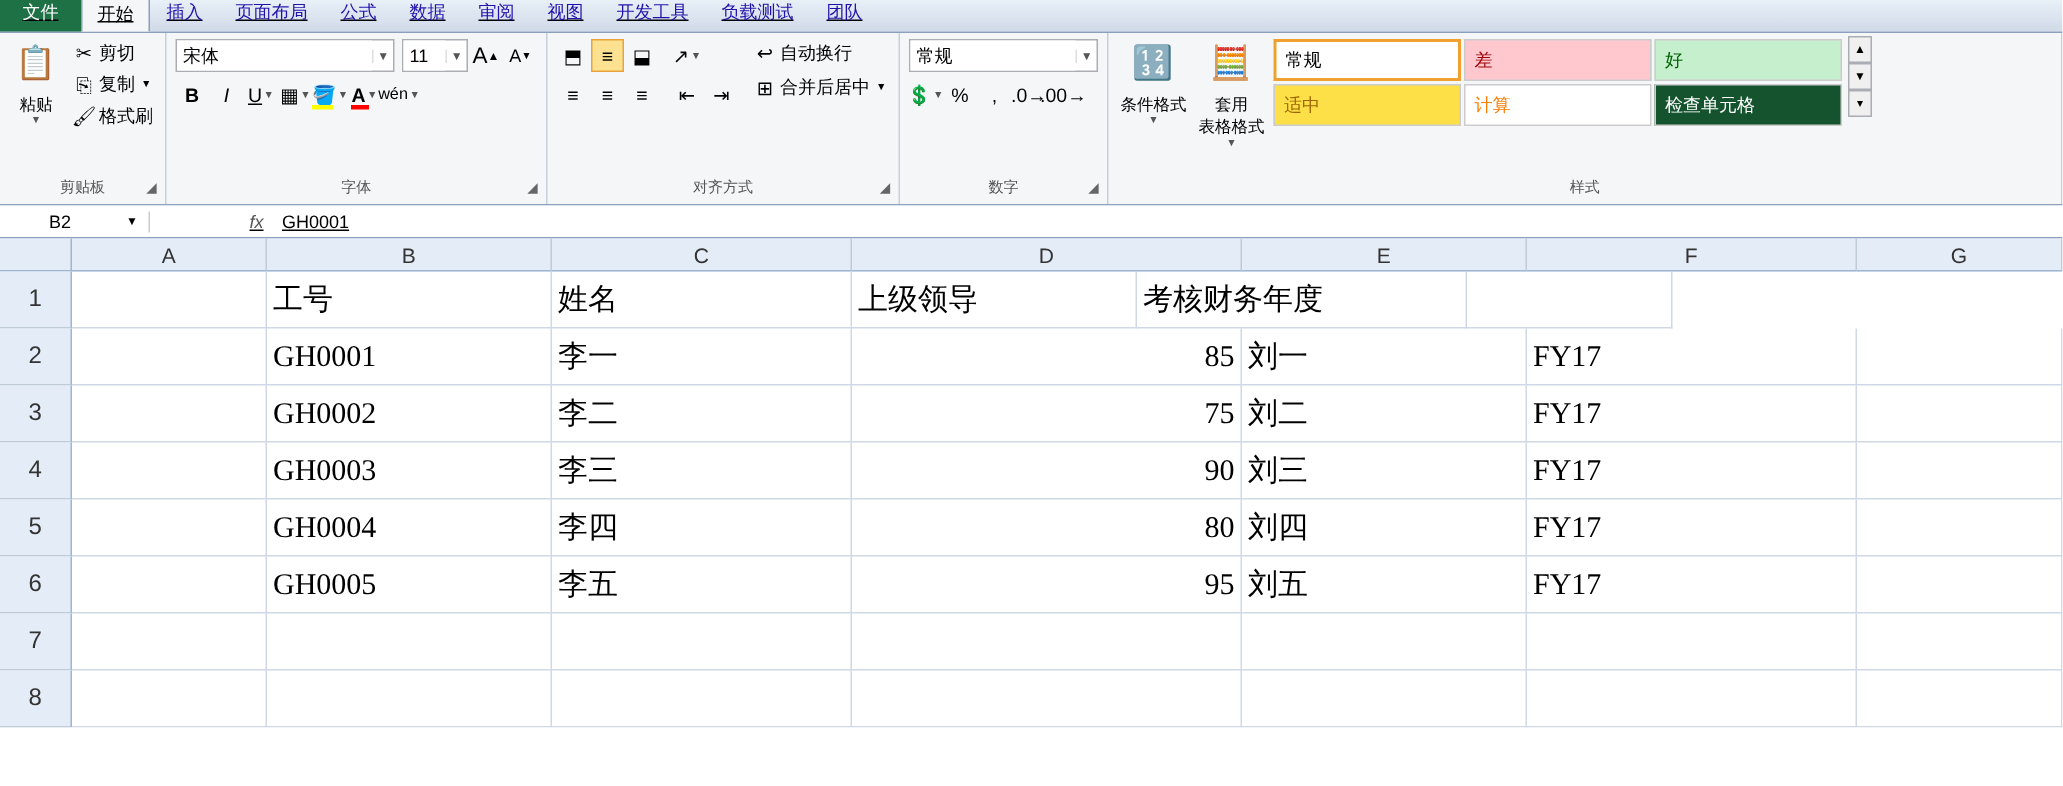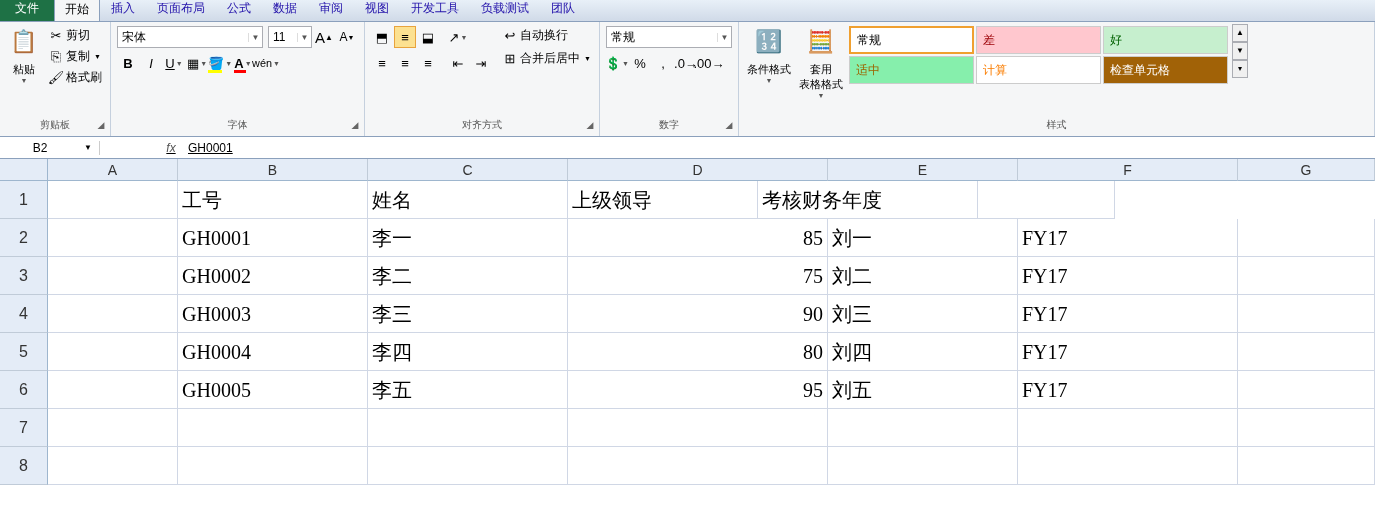--- a/index.html
+++ b/index.html
@@ -1,19 +1,19 @@
 <!DOCTYPE html>
 <html><head>
   <meta charset="utf-8">
   <style>
     * { margin: 0; padding: 0; box-sizing: border-box; }
     body { font-family: "Microsoft YaHei", "SimSun", sans-serif; font-size: 12px; background: #fff; overflow: hidden; }
     
     
-    .tabs { display: flex; background: linear-gradient(#e8f0f8, #d0dae8); border-bottom: 1px solid #8ba0bc; height: 22px; align-items: flex-end; }
+    .tabs { display: flex; background: linear-gradient(#e8f0f8, #d0dae8); border-bottom: 1px solid #8ba0bc; height: 22px; align-items: flex-end; text-decoration: underline; }
     .tab { padding: 3px 10px; color: #21a; cursor: pointer; font-size: 12px; border: 1px solid transparent; }
     .tab.file { background: #1e7145; color: #fff; padding: 3px 14px; }
     .tab.active { background: #f5f6f7; border: 1px solid #8ba0bc; border-bottom: none; color: #000; }
     
     
     .ribbon { display: flex; background: #f5f6f7; border-bottom: 1px solid #8ba0bc; height: 115px; }
     .group { display: flex; flex-direction: column; padding: 2px 4px; border-right: 1px solid #c5d0de; position: relative; }
     .group-content { flex: 1; display: flex; align-items: flex-start; }
     .group-label { text-align: center; font-size: 10px; color: #555; padding: 2px 0; }
     .launcher { position: absolute; bottom: 2px; right: 2px; width: 14px; height: 14px; font-size: 9px; color: #666; text-align: center; cursor: pointer; }
@@ -224,23 +224,23 @@
         <span class="icon">🧮</span>
         <span class="lbl" style="white-space:pre;text-align:center">套用
 表格格式</span>
         <span class="dd">▼</span>
       </div>
       <div style="display:flex">
         <div class="style-grid" id="style-grid">
             <div class="style-cell" style="background: rgb(255, 255, 255); border: 2px solid rgb(240, 160, 48);">常规</div>
             <div class="style-cell" style="background: rgb(255, 199, 206); color: rgb(156, 0, 6);">差</div>
             <div class="style-cell" style="background: rgb(198, 239, 206); color: rgb(0, 97, 0);">好</div>
-            <div class="style-cell" style="background: #86efac; color: rgb(156, 101, 0);">适中</div>
+            <div class="style-cell" style="background: #fde047; color: rgb(156, 101, 0);">适中</div>
             <div class="style-cell" style="background: rgb(255, 255, 255); color: rgb(250, 125, 0);">计算</div>
-            <div class="style-cell" style="background: #a16207; color: rgb(255, 255, 255);">检查单元格</div>
+            <div class="style-cell" style="background: #14532d; color: rgb(255, 255, 255);">检查单元格</div>
           </div>
         <div class="style-scroll">
           <div>▲</div>
           <div>▼</div>
           <div>▾</div>
         </div>
       </div>
     </div>
     <div class="group-label">样式</div>
   </div>

